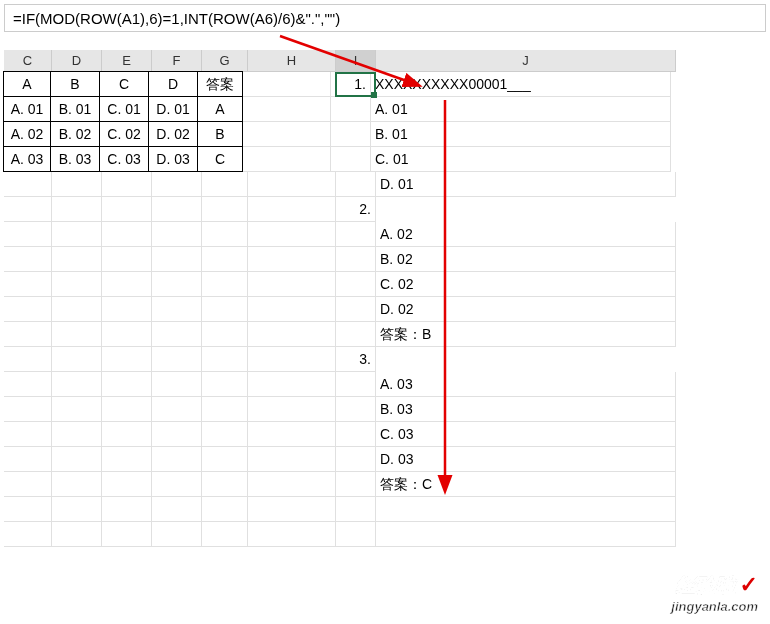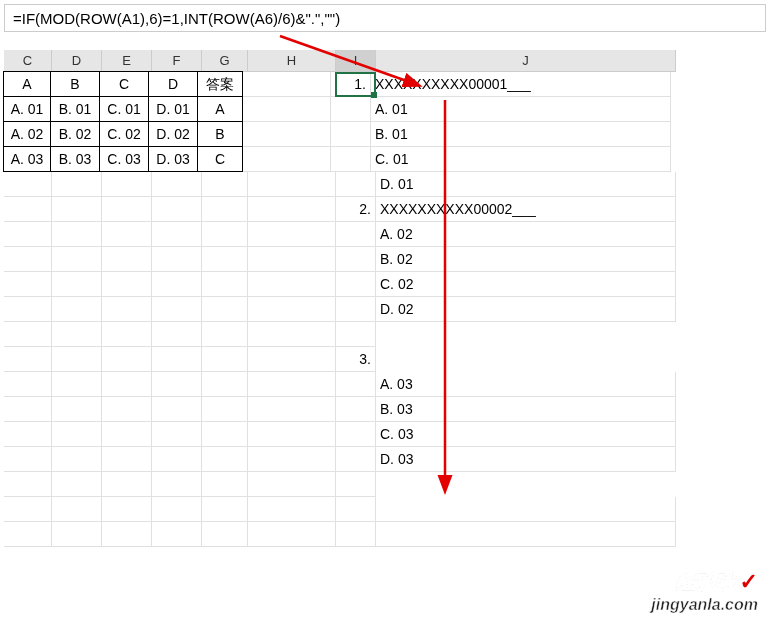--- a/index.html
+++ b/index.html
@@ -110,21 +110,21 @@
       color: #222;
       -webkit-text-stroke: 1px #fff;
       text-shadow: 0 0 2px #fff;
     }
     .watermark .wm-check {
       color: #d00;
       font-weight: bold;
       font-size: 22px;
     }
     .watermark .wm-bottom {
-      font-size: 16px;
+      font-size: 13px;
       font-style: italic;
       font-weight: bold;
       color: #222;
       -webkit-text-stroke: 0.5px #fff;
       text-shadow: 0 0 2px #fff;
     }
     
     svg.annot { position: absolute; top: 0; left: 0; pointer-events: none; z-index: 10; }
   </style>
 </head>
@@ -198,21 +198,20 @@
         <div class="cell col-J">D. 01</div>
       </div>
       <div class="row">
         <div class="cell col-C"></div>
         <div class="cell col-D"></div>
         <div class="cell col-E"></div>
         <div class="cell col-F"></div>
         <div class="cell col-G"></div>
         <div class="cell col-H"></div>
         <div class="cell col-I right">2.</div>
-        <div class="cell col-J">XXXXXXXXXX00002___</div>
       </div>
       <div class="row">
         <div class="cell col-C"></div>
         <div class="cell col-D"></div>
         <div class="cell col-E"></div>
         <div class="cell col-F"></div>
         <div class="cell col-G"></div>
         <div class="cell col-H"></div>
         <div class="cell col-I"></div>
         <div class="cell col-J">A. 02</div>
@@ -248,20 +247,21 @@
         <div class="cell col-J">D. 02</div>
       </div>
       <div class="row">
         <div class="cell col-C"></div>
         <div class="cell col-D"></div>
         <div class="cell col-E"></div>
         <div class="cell col-F"></div>
         <div class="cell col-G"></div>
         <div class="cell col-H"></div>
         <div class="cell col-I"></div>
+        <div class="cell col-J">答案：B</div>
       </div>
       <div class="row">
         <div class="cell col-C"></div>
         <div class="cell col-D"></div>
         <div class="cell col-E"></div>
         <div class="cell col-F"></div>
         <div class="cell col-G"></div>
         <div class="cell col-H"></div>
         <div class="cell col-I right">3.</div>
       </div>
@@ -306,20 +306,21 @@
         <div class="cell col-J">D. 03</div>
       </div>
       <div class="row">
         <div class="cell col-C"></div>
         <div class="cell col-D"></div>
         <div class="cell col-E"></div>
         <div class="cell col-F"></div>
         <div class="cell col-G"></div>
         <div class="cell col-H"></div>
         <div class="cell col-I"></div>
+        <div class="cell col-J">答案：C</div>
       </div>
       <div class="row">
         <div class="cell col-C"></div>
         <div class="cell col-D"></div>
         <div class="cell col-E"></div>
         <div class="cell col-F"></div>
         <div class="cell col-G"></div>
         <div class="cell col-H"></div>
         <div class="cell col-I"></div>
         <div class="cell col-J"></div>

